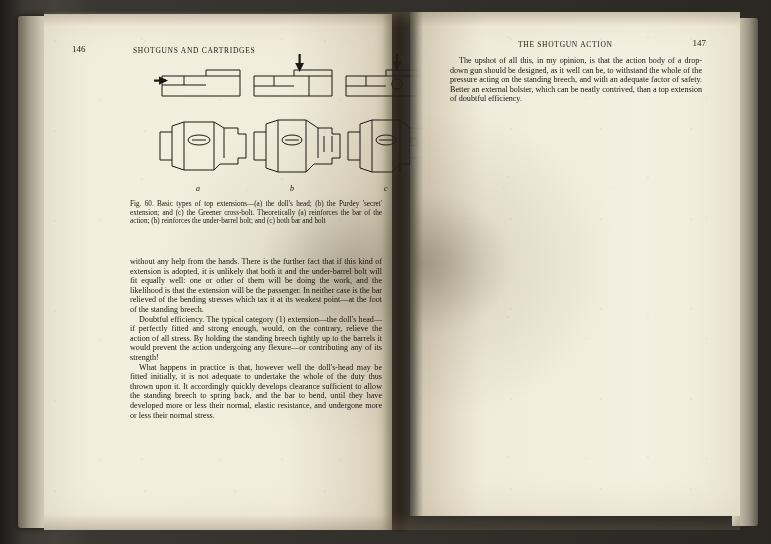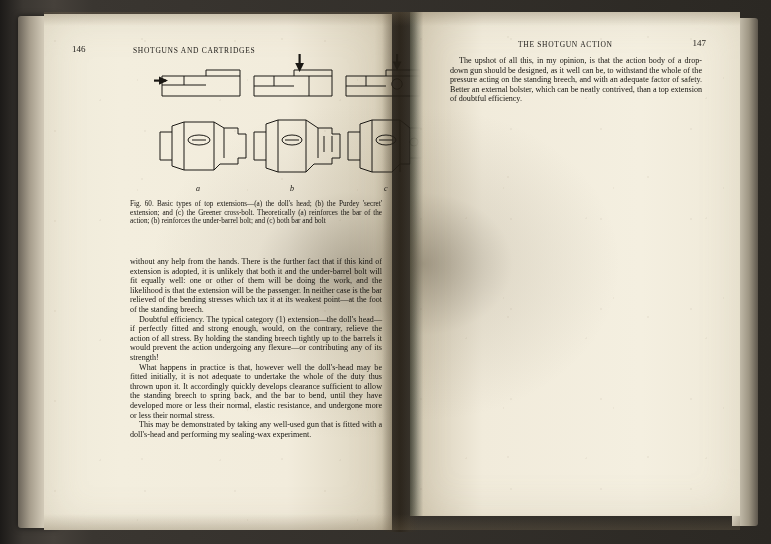--- a/index.html
+++ b/index.html
@@ -285,21 +285,20 @@
 
       <div class="caption" style="left:86px; top:186px; width:252px;">
         <span>Fig. 60.</span>
         <span>Basic types of top extensions—(a) the doll's head; (b) the Purdey 'secret' extension; and (c) the Greener cross-bolt. Theoretically (a) reinforces the bar of the action; (b) reinforces the under-barrel bolt; and (c) both bar and bolt</span>
       </div>
 
       <div class="body-col" style="left:86px; top:243px; width:252px;">
         <p>without any help from the hands. There is the further fact that if this kind of extension is adopted, it is unlikely that both it and the under-barrel bolt will fit equally well: one or other of them will be doing the work, and the likelihood is that the extension will be the passenger. In neither case is the bar relieved of the bending stresses which tax it at its weakest point—at the foot of the standing breech.</p>
         <p class="indent">Doubtful efficiency. The typical category (1) extension—the doll's head—if perfectly fitted and strong enough, would, on the contrary, relieve the action of all stress. By holding the standing breech tightly up to the barrels it would prevent the action undergoing any flexure—or contributing any of its strength!</p>
         <p class="indent">What happens in practice is that, however well the doll's-head may be fitted initially, it is not adequate to undertake the whole of the duty thus thrown upon it. It accordingly quickly develops clearance sufficient to allow the standing breech to spring back, and the bar to bend, until they have developed more or less their normal, elastic resistance, and undergone more or less their normal stress.</p>
-        <p class="indent">This may be demonstrated by taking any well-used gun that is fitted with a doll's-head and performing my sealing-wax experiment.</p>
       </div>
     </div>
 
     <div class="page-right">
       <div class="speckle"></div>
 
       <div class="running-head" style="left:108px; top:28px;">THE SHOTGUN ACTION</div>
 
       <div class="folio" style="right:34px; top:26px;">147</div>
 

